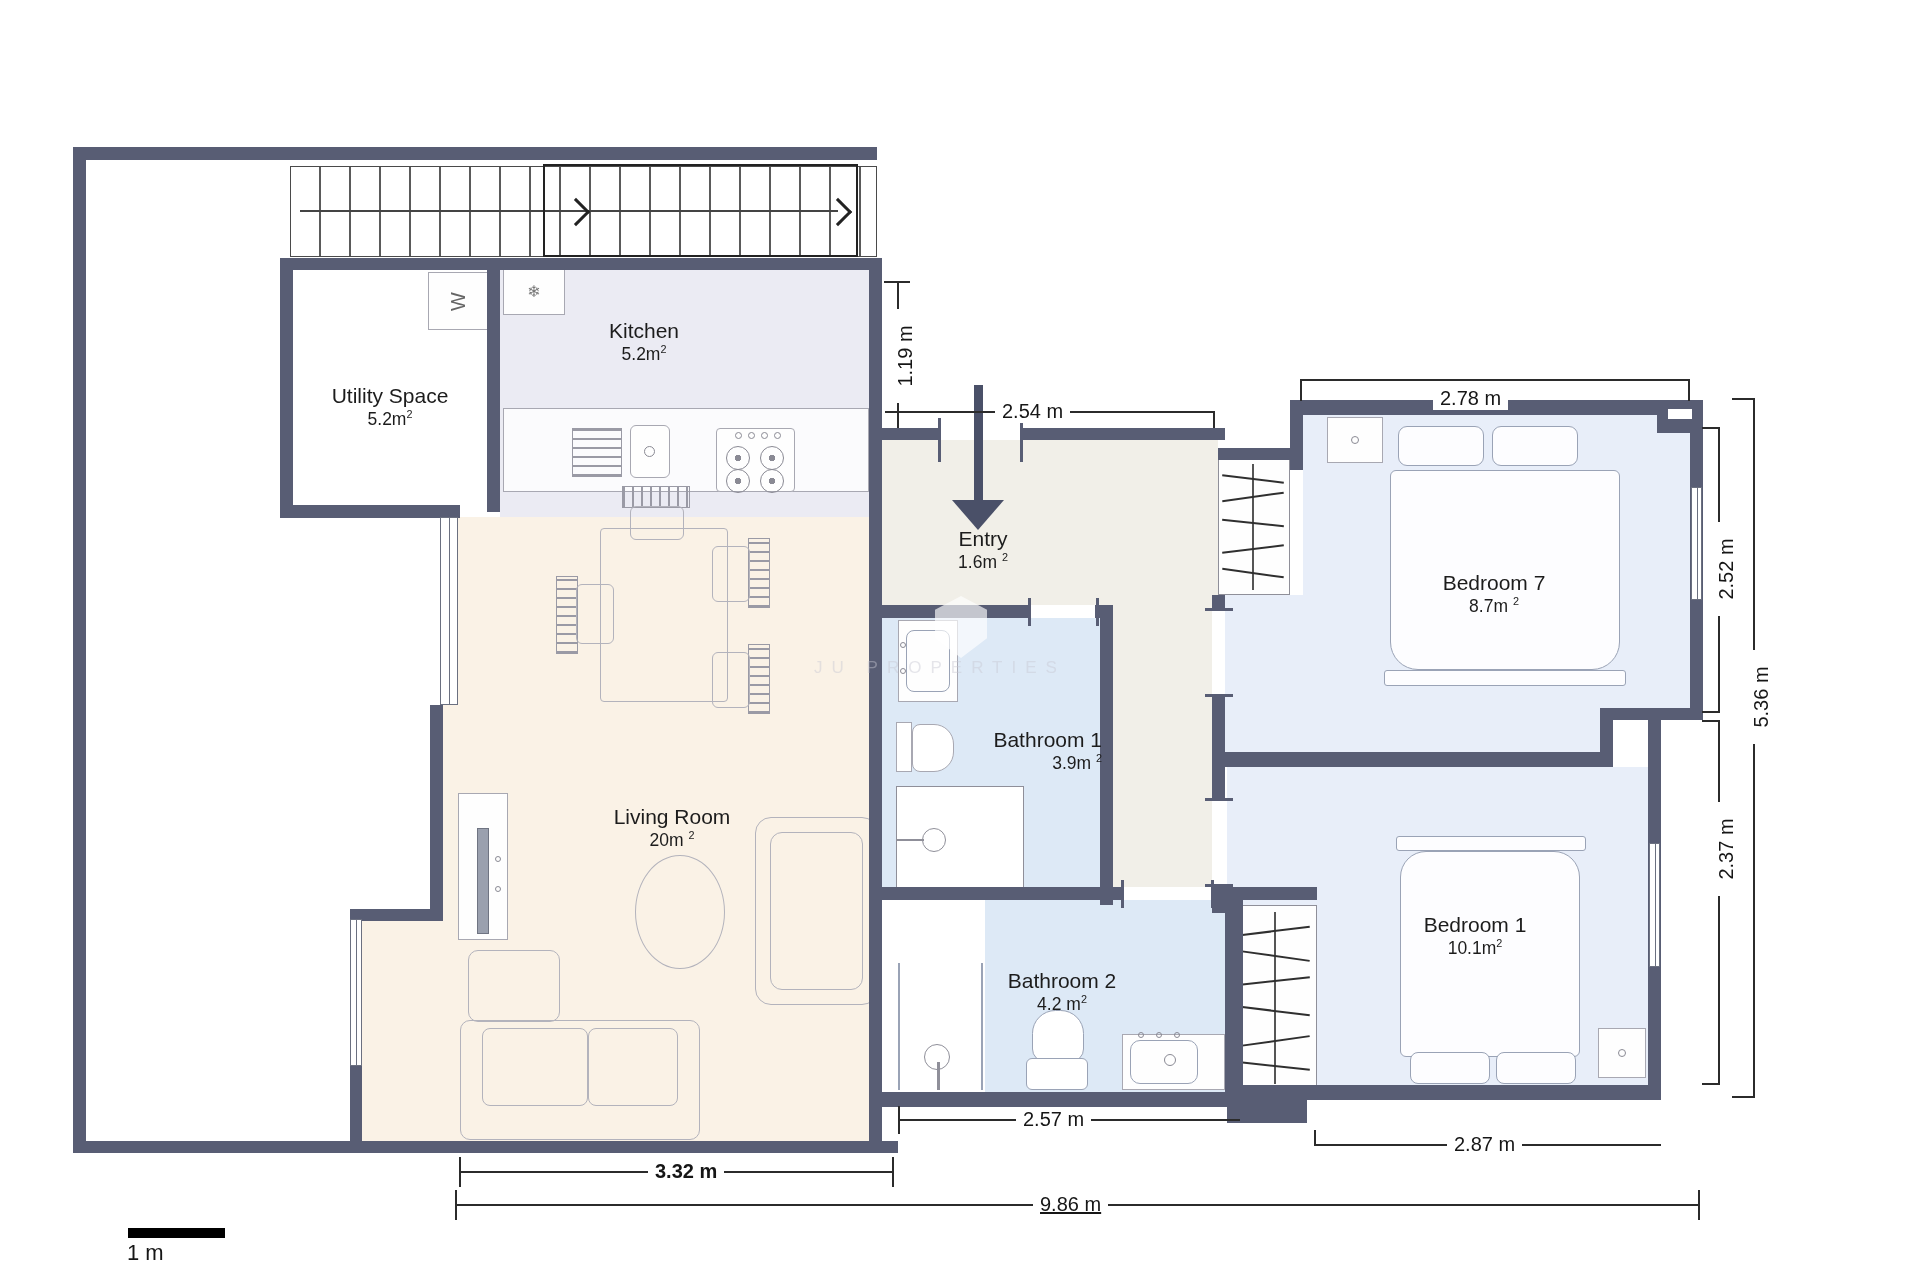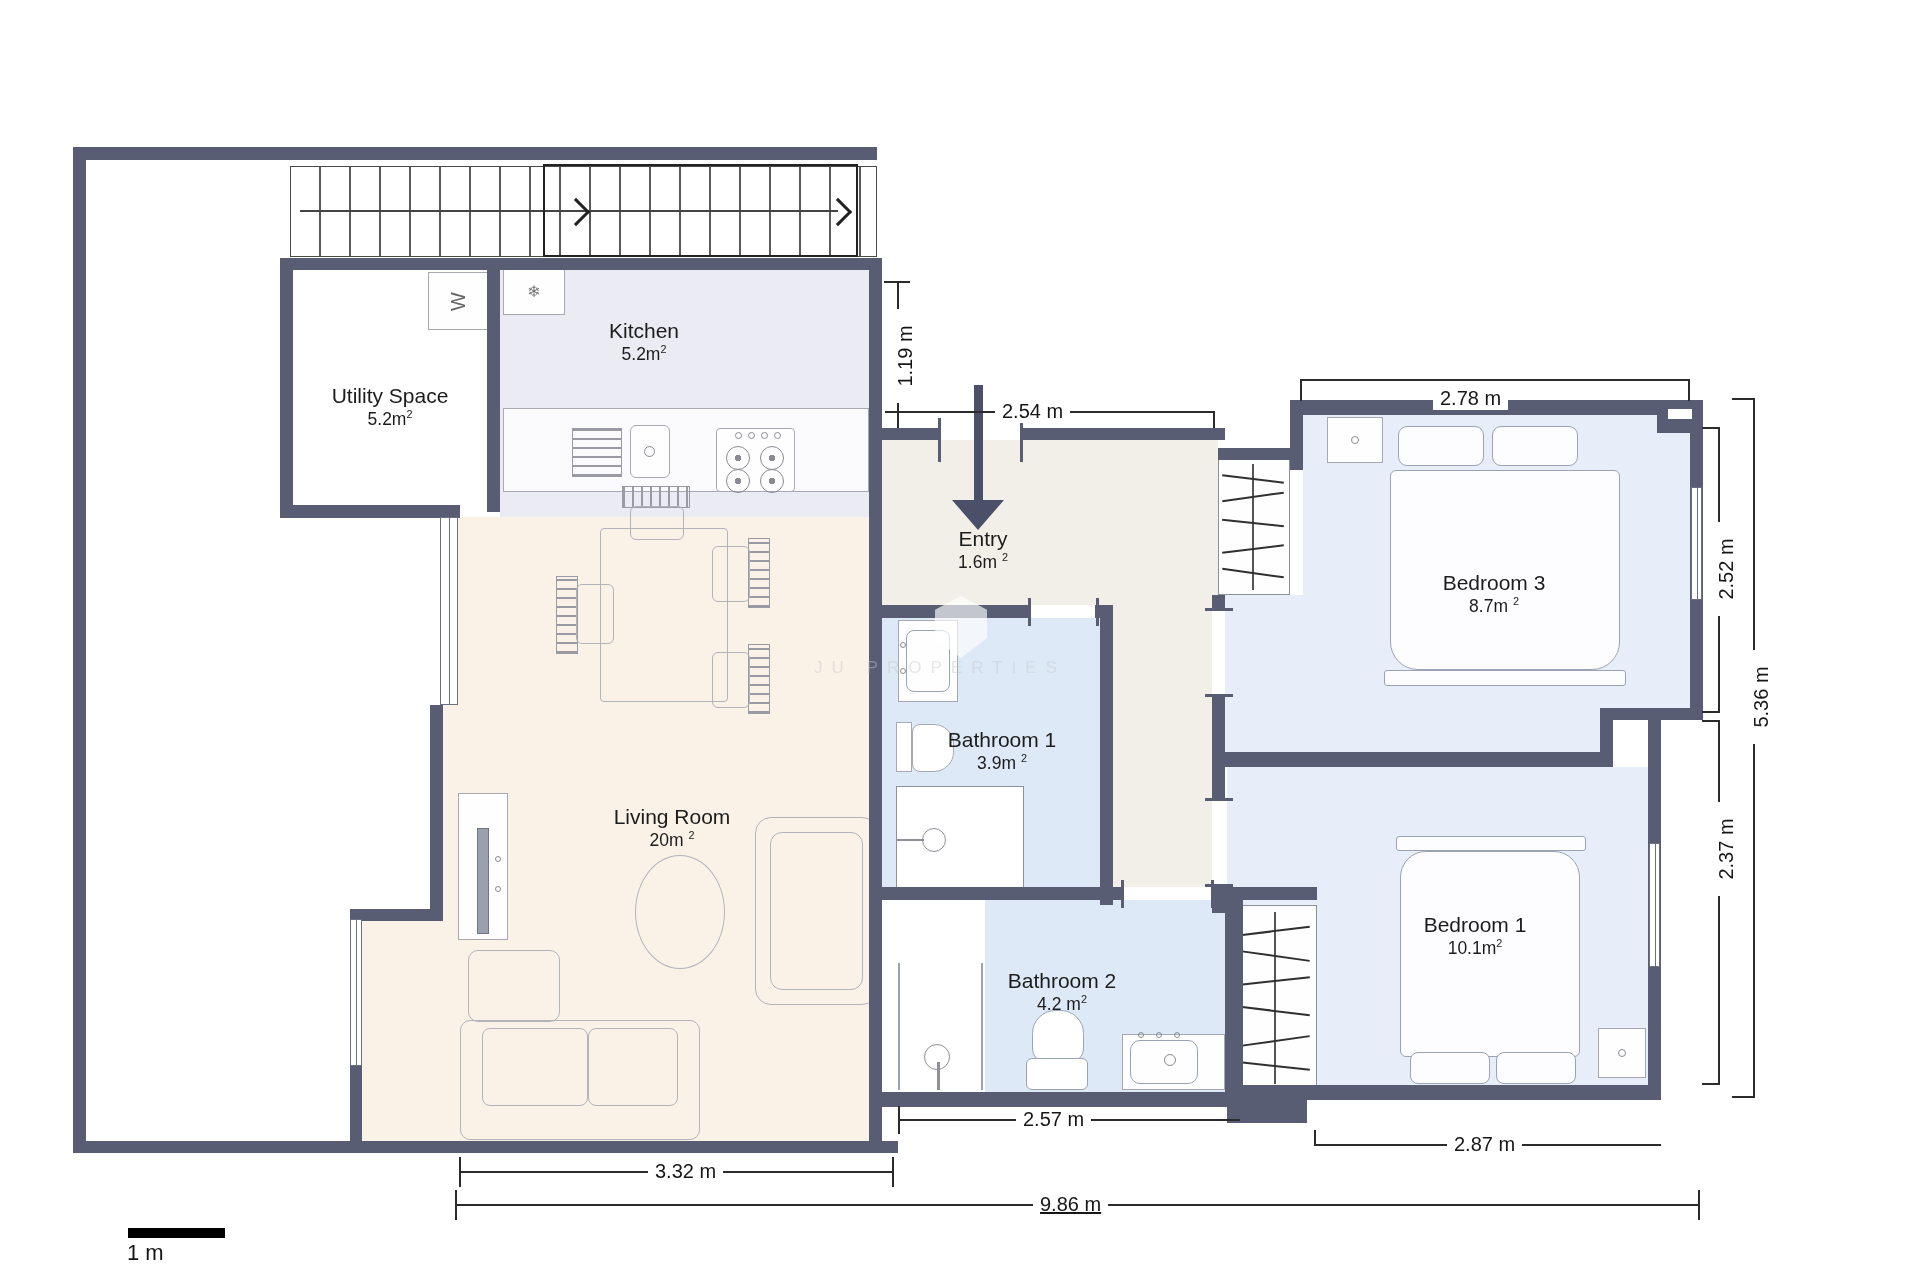--- a/index.html
+++ b/index.html
@@ -233,30 +233,30 @@
     <div class="rarea"><span>5.2m</span><sup>2</sup></div>
   </div>
   <div class="rlabel" style="left:883px;top:527px;width:200px;">
     <div class="rname">Entry</div>
     <div class="rarea"><span>1.6m</span> <sup>2</sup></div>
   </div>
   <div class="rlabel" style="left:572px;top:805px;width:200px;">
     <div class="rname">Living Room</div>
     <div class="rarea"><span>20m</span> <sup>2</sup></div>
   </div>
-  <div class="rlabel" style="left:902px;top:728px;width:200px;">
+  <div class="rlabel" style="left:902px;top:728px;width:200px;text-align:right;">
     <div class="rname">Bathroom 1</div>
     <div class="rarea"><span>3.9m</span> <sup>2</sup></div>
   </div>
   <div class="rlabel" style="left:962px;top:969px;width:200px;">
     <div class="rname">Bathroom 2</div>
     <div class="rarea"><span>4.2 m</span><sup>2</sup></div>
   </div>
   <div class="rlabel" style="left:1394px;top:571px;width:200px;">
-    <div class="rname">Bedroom 3</div>
+    <div class="rname">Bedroom 7</div>
     <div class="rarea"><span>8.7m</span> <sup>2</sup></div>
   </div>
   <div class="rlabel" style="left:1375px;top:913px;width:200px;">
     <div class="rname">Bedroom 1</div>
     <div class="rarea"><span>10.1m</span><sup>2</sup></div>
   </div>
 
   <div class="dline" style="left:897px;top:282px;width:2px;height:146px;"></div>
   <div class="dline" style="left:884px;top:281px;width:26px;height:2px;"></div>
   <div class="dlabel vrot" style="left:858px;top:344px;width:80px;height:24px;">1.19 m</div>
@@ -289,21 +289,21 @@
   <div class="dline" style="left:898px;top:1106px;width:2px;height:28px;"></div>
   <div class="dlabel" style="left:1016px;top:1107px;height:24px;">2.57 m</div>
 
   <div class="dline" style="left:1314px;top:1144px;width:347px;height:2px;"></div>
   <div class="dline" style="left:1314px;top:1130px;width:2px;height:16px;"></div>
   <div class="dlabel" style="left:1447px;top:1132px;height:24px;">2.87 m</div>
 
   <div class="dline" style="left:459px;top:1171px;width:435px;height:2px;"></div>
   <div class="dline" style="left:459px;top:1157px;width:2px;height:30px;"></div>
   <div class="dline" style="left:892px;top:1157px;width:2px;height:30px;"></div>
-  <div class="dlabel" style="left:648px;top:1159px;height:24px;">3.32 m</div>
+  <div class="dlabel" style="left:648px;top:1159px;height:24px;font-weight:bold;">3.32 m</div>
 
   <div class="dline" style="left:455px;top:1204px;width:1245px;height:2px;"></div>
   <div class="dline" style="left:455px;top:1190px;width:2px;height:30px;"></div>
   <div class="dline" style="left:1698px;top:1190px;width:2px;height:30px;"></div>
   <div class="dlabel" style="left:1033px;top:1192px;height:24px;text-decoration:underline;">9.86 m</div>
 
   <div class="abs" style="left:128px;top:1228px;width:97px;height:10px;background:#000;z-index:40;"></div>
   <div class="abs" style="left:127px;top:1240px;font-size:22px;z-index:40;">1 m</div>
 
 </div>

